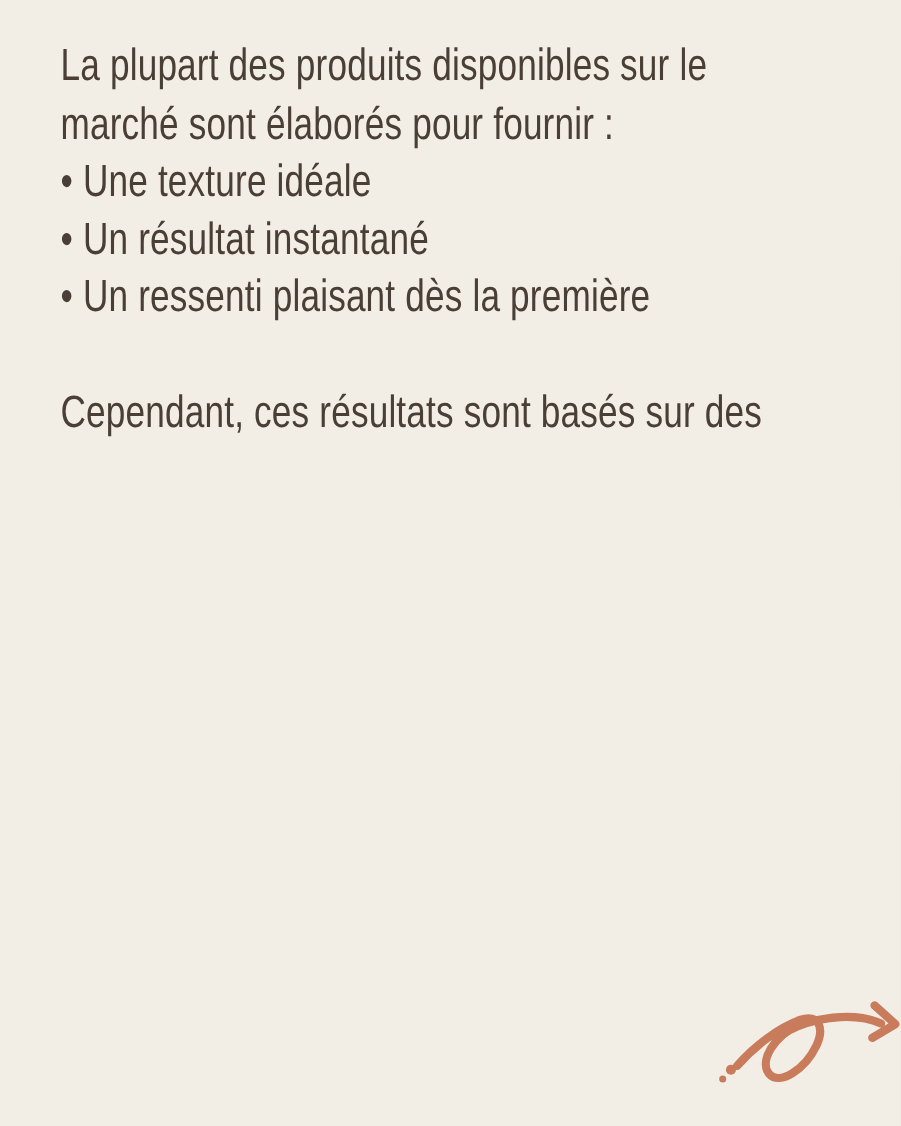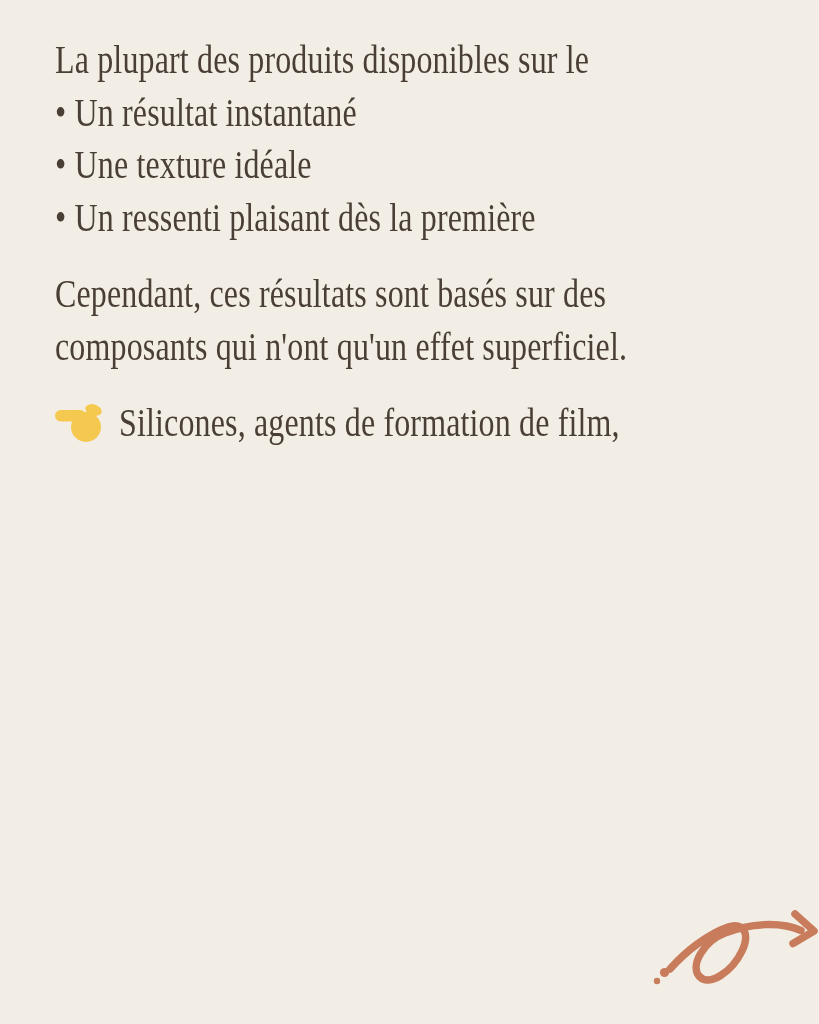--- a/index.html
+++ b/index.html
@@ -7,31 +7,31 @@
     padding: 0;
     background: #e8e4dc;
   }
   .canvas {
     position: relative;
     width: 819px;
     height: 1024px;
     margin: 0 auto;
     background: #F2EEE6;
     overflow: hidden;
-    font-family: Liberation Serif, serif;
+    font-family: Liberation Sans, sans-serif;
     color: #4A3F37;
   }
   .text-block {
     position: absolute;
     top: 33px;
     left: 55px;
     right: 0;
   }
   .para { margin: 0; padding: 0; }
-  .para + .para { margin-top: 24px; }
+  .para + .para { margin-top: 52px; }
   .line {
     height: 52.5px;
     line-height: 52.5px;
     font-size: 41px;
     white-space: nowrap;
     display: flex;
     align-items: center;
   }
   .line-text {
     display: inline-block;
@@ -60,52 +60,40 @@
 <body>
 
 <div class="canvas">
   <main class="text-block">
 
     <section class="para">
       <div class="line">
           <span class="line-text">La plupart des produits disponibles sur le</span>
         </div>
       <div class="line">
-          <span class="line-text">• Un résultat instantané</span>
+          <span class="line-text">marché sont élaborés pour fournir :</span>
         </div>
       <div class="line">
           <span class="line-text">• Une texture idéale</span>
+        </div>
+      <div class="line">
+          <span class="line-text">• Un résultat instantané</span>
         </div>
       <div class="line">
           <span class="line-text">• Un ressenti plaisant dès la première</span>
         </div>
     </section>
 
     <section class="para">
       <div class="line">
           <span class="line-text">Cependant, ces résultats sont basés sur des</span>
         </div>
-      <div class="line">
-          <span class="line-text">composants qui n'ont qu'un effet superficiel.</span>
-        </div>
     </section>
 
     <section class="para">
-      <div class="line">
-        <span class="emoji">
-          <svg viewBox="0 0 50 44" xmlns="http://www.w3.org/2000/svg" aria-hidden="true">
-            <g fill="#F5C94F">
-              <rect x="0" y="10" width="31" height="11.5" rx="5.7"></rect>
-              <circle cx="31" cy="27" r="15"></circle>
-              <ellipse cx="38.5" cy="10" rx="8.5" ry="5.6" transform="rotate(18 38.5 10)"></ellipse>
-            </g>
-          </svg>
-        </span>
-        <span class="line-text">Silicones, agents de formation de film,</span>
-      </div>
     </section>
 
 
   </main>
 
   <div class="arrow-decoration">
     <svg viewBox="0 0 171 128" xmlns="http://www.w3.org/2000/svg" aria-hidden="true">
       <g stroke="#C87C5C" stroke-width="7.5" stroke-linecap="round" stroke-linejoin="round" fill="none">
         <path d="M 22 73 C 38 55, 60 38, 80 31 C 96 25.5, 102 38, 94 55 C 84.5 75, 61 92, 51 80 C 42 69, 56 45, 77 37 C 101 27.5, 132 25, 153 34.5"></path>
         <path d="M 147 18 L 166 35 L 145 47.5"></path>

